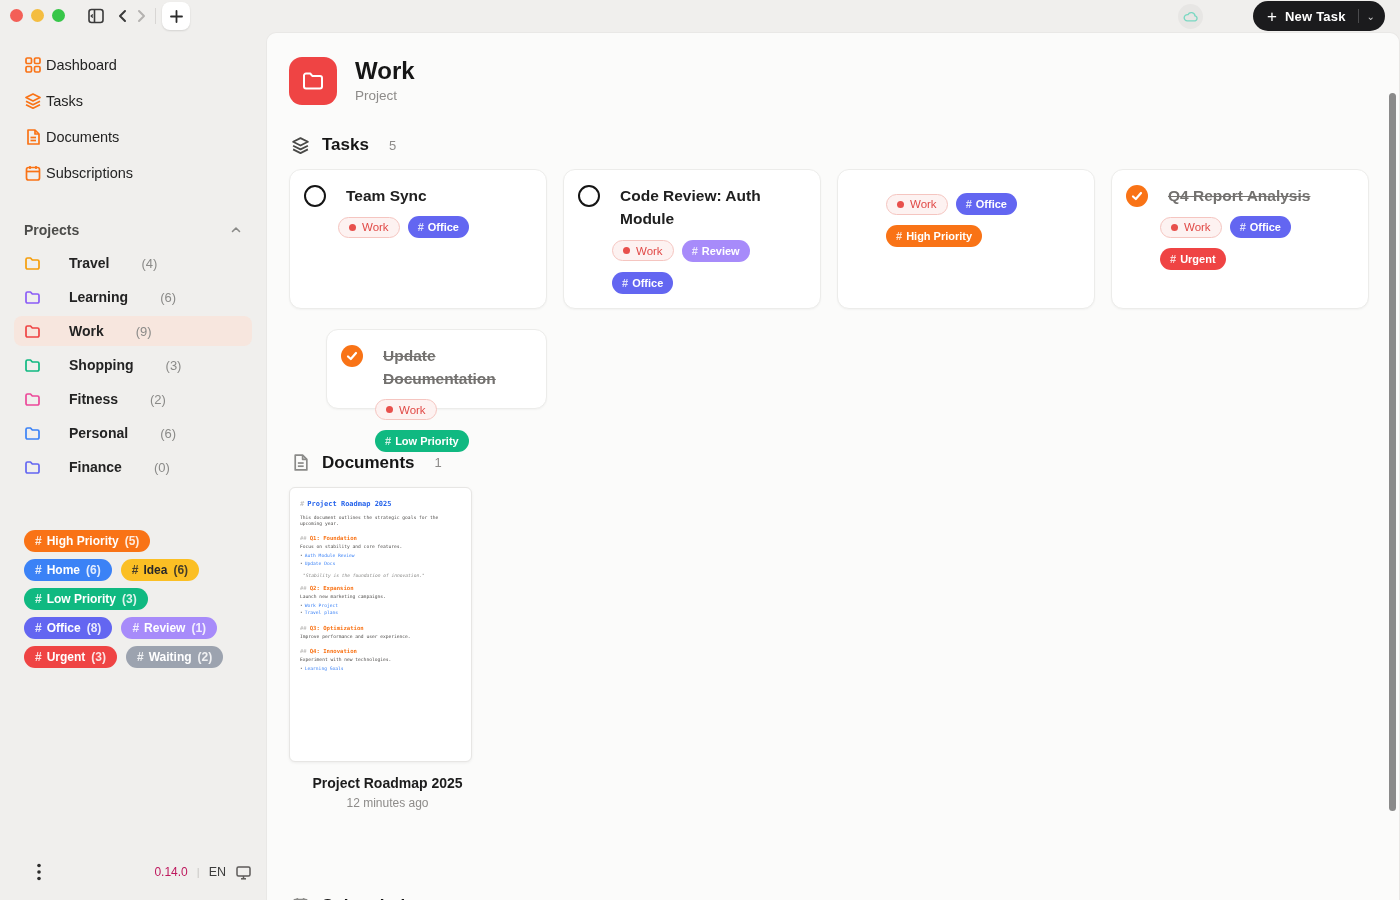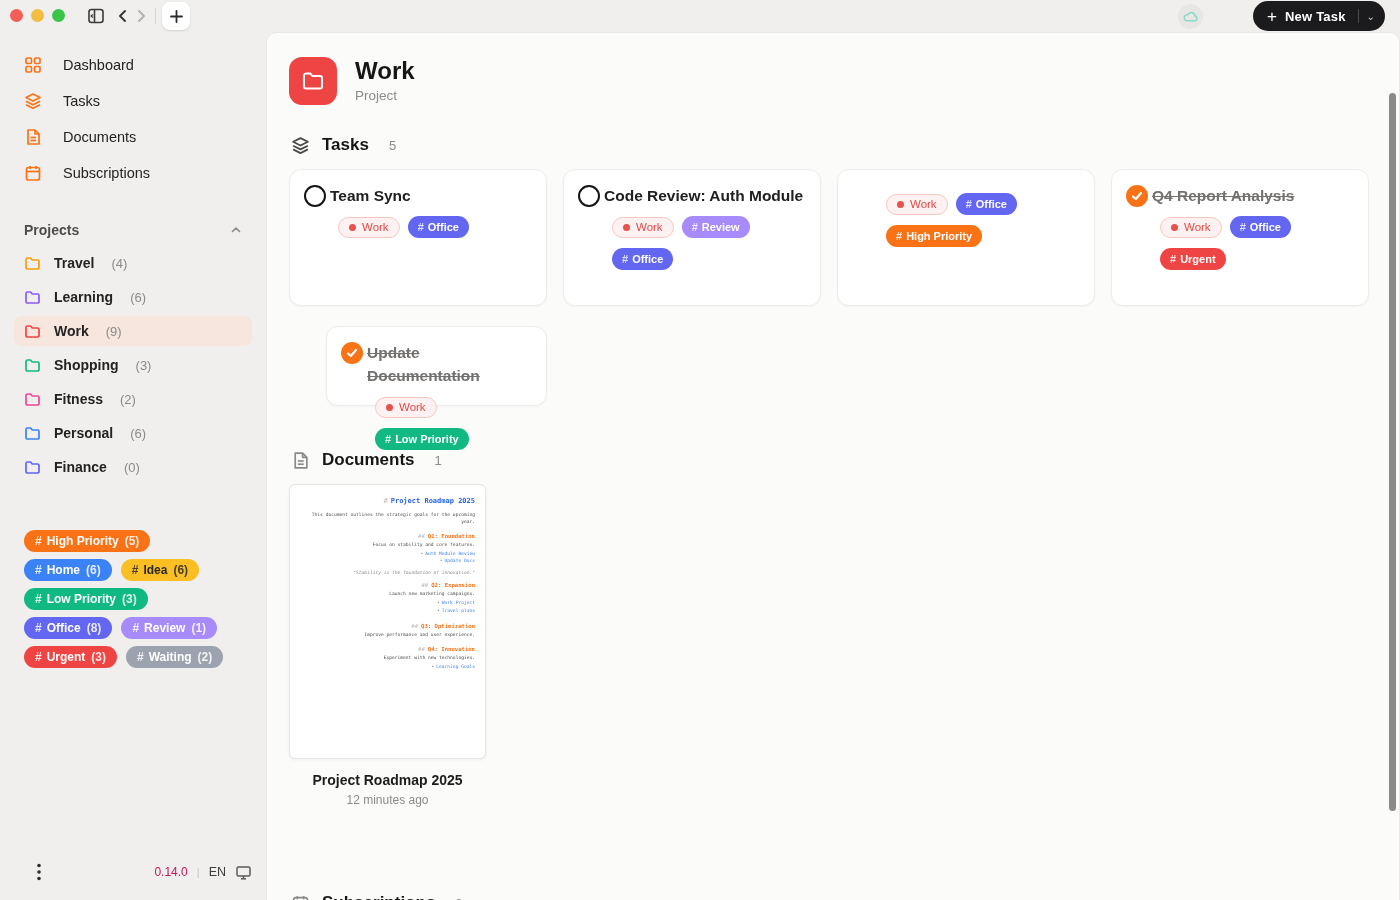--- a/index.html
+++ b/index.html
@@ -24,29 +24,29 @@
   .new-tab { position:absolute; top:2px; left:162px; width:28px; height:28px; background:#ffffff; border-radius:8px; box-shadow:0 1px 2px rgba(0,0,0,.12); display:flex; align-items:center; justify-content:center; color:#2c2c2c; cursor:pointer; }
   .sync-btn { position:absolute; top:4px; right:197px; width:25px; height:25px; border-radius:50%; background:#e7e6e4; display:flex; align-items:center; justify-content:center; cursor:pointer; }
   .newtask-btn { position:absolute; top:1px; right:15px; height:30px; background:#1b1b1d; border-radius:15px; display:flex; align-items:center; color:#fff; padding:0 10px 0 14px; cursor:pointer; }
   .newtask-btn .plus { font-size:17px; font-weight:400; margin-right:8px; line-height:1; }
   .newtask-btn .lbl { font-size:13px; font-weight:600; letter-spacing:.2px;text-align:center; }
   .newtask-btn .sep { width:1px; height:14px; background:#4a4a4c; margin:0 8px 0 12px; }
   .newtask-btn .chev { font-size:10px; color:#cfcfcf; }
 
   
   .sidebar { position:absolute; top:32px; left:0; width:266px; height:868px; padding:18px 14px 0 14px; }
-  .nav-item { display:flex; align-items:center; gap:21px; height:30px; padding:0 10px; margin-bottom:6px; border-radius:8px; cursor:pointer; }
+  .nav-item { display:flex; align-items:center; gap:4px; height:30px; padding:0 10px; margin-bottom:6px; border-radius:8px; cursor:pointer; }
   .nav-item .ni-icon { width:18px; height:18px; color:#f97316; flex:0 0 18px; }
   .nav-item .ni-label { font-size:14.5px; font-weight:500; color:#232323; }
 
   .projects-header { display:flex; align-items:center; justify-content:space-between; margin:34px 10px 10px 10px; cursor:pointer; }
   .projects-header .ph-label { font-size:14px; font-weight:600; color:#4c4c4a; }
   .projects-header .ph-chev { color:#8a8a88; font-size:11px; }
 
-  .proj-item { display:flex; align-items:center; gap:13px; height:30px; padding:0 10px; margin-bottom:4px; border-radius:8px; cursor:pointer;text-align:right; }
+  .proj-item { display:flex; align-items:center; gap:28px; height:30px; padding:0 10px; margin-bottom:4px; border-radius:8px; cursor:pointer;text-align:right; }
   .proj-item.selected { background:#f7e6de; }
   .proj-item .pi-icon { width:17px; height:17px; flex:0 0 17px; }
   .proj-item .pi-label { font-size:14px; font-weight:600; color:#232323; }
   .proj-item .pi-count { font-size:13px; color:#8a8a88; margin-left:4px; }
 
   .tags-block { margin:48px 0 0 10px; }
   .tag-row { display:flex; gap:9px; margin-bottom:7px; }
   .tag-pill { display:inline-flex; align-items:center; height:22px; border-radius:11px; padding:0 11px; font-size:12px; font-weight:700; cursor:pointer; white-space:nowrap; }
   .tag-pill .hash { opacity:.85; margin-right:5px; font-weight:600; }
   .tag-pill .cnt { opacity:.85; margin-left:6px; font-weight:600; }
@@ -69,34 +69,34 @@
 
   .section-head { display:flex; align-items:center; gap:12px; margin:30px 0 14px 2px; }
   .section-head .sh-icon { width:19px; height:19px; color:#4a4a48; display:flex; }
   .section-head .sh-icon.muted { color:#8a8a88; }
   .section-head .sh-title { font-size:17px; font-weight:700; color:#161616; }
   .section-head .sh-count { font-size:13px; color:#8d8b89; margin-left:8px; }
 
   .task-grid { display:grid; grid-template-columns:repeat(4,258px); gap:20px 16px; }
   .task-card { background:#ffffff; border:1px solid #ececea; border-radius:12px; box-shadow:0 1px 2px rgba(0,0,0,.04); padding:14px 14px; min-height:137px; cursor:pointer; }
   .task-card.short { min-height:0; height:80px;margin-left:37px; }
-  .tc-top { display:flex; gap:4px; align-items:flex-start; }
+  .tc-top { display:flex; gap:20px; align-items:flex-start; }
   .checkbox { width:22px; height:22px; border-radius:50%; border:2.5px solid #151515; flex:0 0 22px; margin-top:1px; cursor:pointer; }
   .checkbox.done { border:none; background:#f97316; display:flex; align-items:center; justify-content:center; color:#fff; }
   .tc-title { font-size:15.5px; font-weight:600; color:#202020; line-height:1.5; }
   .tc-title.done { color:#73716f; text-decoration:line-through; }
   .tc-pills { display:flex; flex-wrap:wrap; gap:10px 8px; margin:9px 0 0 34px; align-items:center; }
   .pill-work { display:inline-flex; align-items:center; height:21px; padding:0 10px; border-radius:11px; background:#fdf2f1; border:1px solid #f5c5c0; color:#e14a47; font-size:11.5px; font-weight:500; gap:6px; }
   .pill-work .dot { width:7px; height:7px; border-radius:50%; background:#e8504c; }
   .pill-tag { display:inline-flex; align-items:center; height:22px; padding:0 10px; border-radius:11px; color:#fff; font-size:11px; font-weight:700; }
   .pill-tag .hash { opacity:.8; margin-right:4px; font-weight:600; }
 
   
   .doc-card { width:197px; cursor:pointer; }
-  .doc-thumb { width:197px; height:275px; background:#ffffff; border:1px solid #e7e6e4; border-radius:6px; box-shadow:0 1px 3px rgba(0,0,0,.06); padding:12px 10px; overflow:hidden; font-family:"DejaVu Sans Mono","Liberation Mono",monospace;text-align:right; }
+  .doc-thumb { width:183px; height:275px; background:#ffffff; border:1px solid #e7e6e4; border-radius:6px; box-shadow:0 1px 3px rgba(0,0,0,.06); padding:12px 10px; overflow:hidden; font-family:"DejaVu Sans Mono","Liberation Mono",monospace; }
   .dt-h1 { font-size:7px; font-weight:700; color:#2563eb; margin-bottom:7px; }
   .dt-h1 .mdmark, .dt-h2 .mdmark { color:#b9b7b5; margin-right:3px; font-weight:400; }
   .dt-p { font-size:4.6px; color:#4c4a48; margin-bottom:7px; line-height:1.5; }
   .dt-h2 { font-size:5.6px; font-weight:700; color:#f97316; margin:7px 0 3px 0; }
   .dt-li { font-size:4.6px; color:#3b82f6; line-height:1.6; }
   .dt-li .bullet { color:#8a8a88; margin-right:2px; }
   .dt-quote { font-size:4.6px; color:#8a8a88; font-style:italic; margin:6px 0 7px 3px; }
   .doc-name { font-size:14px; font-weight:600; color:#1d1d1d; text-align:center; margin-top:13px; }
   .doc-time { font-size:12px; color:#8d8b89; text-align:center; margin-top:5px; }
 

